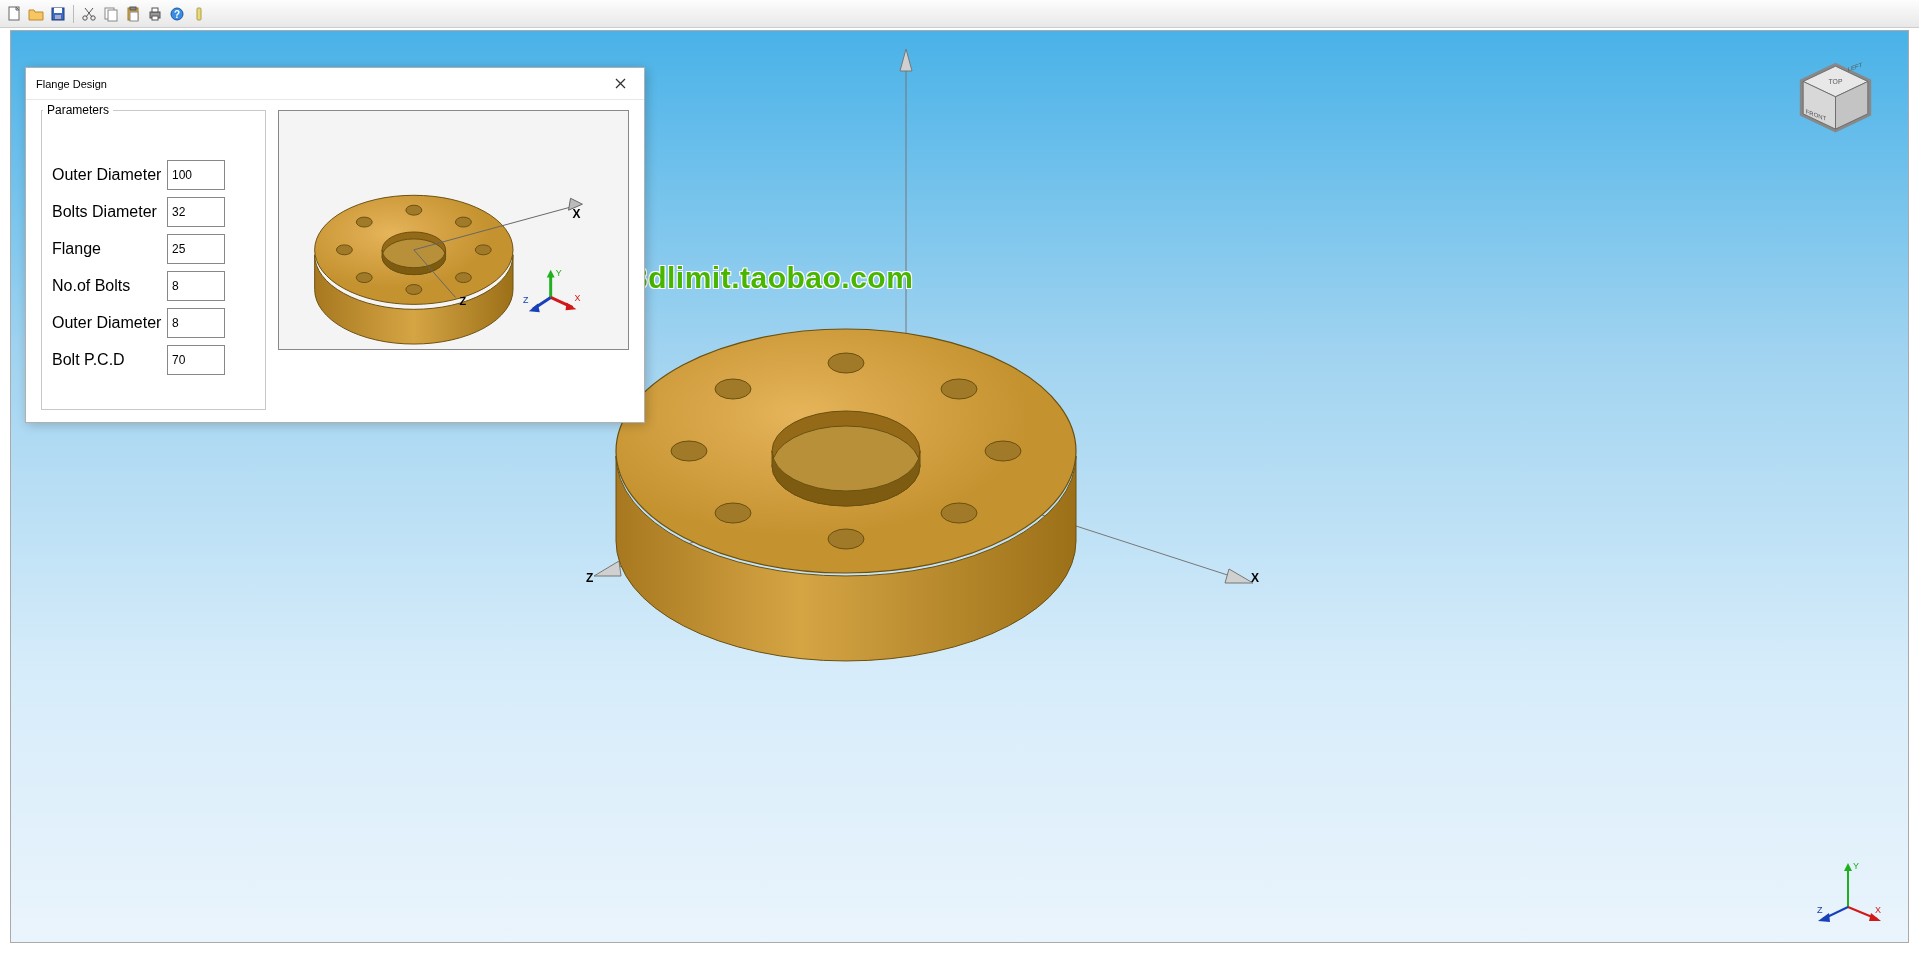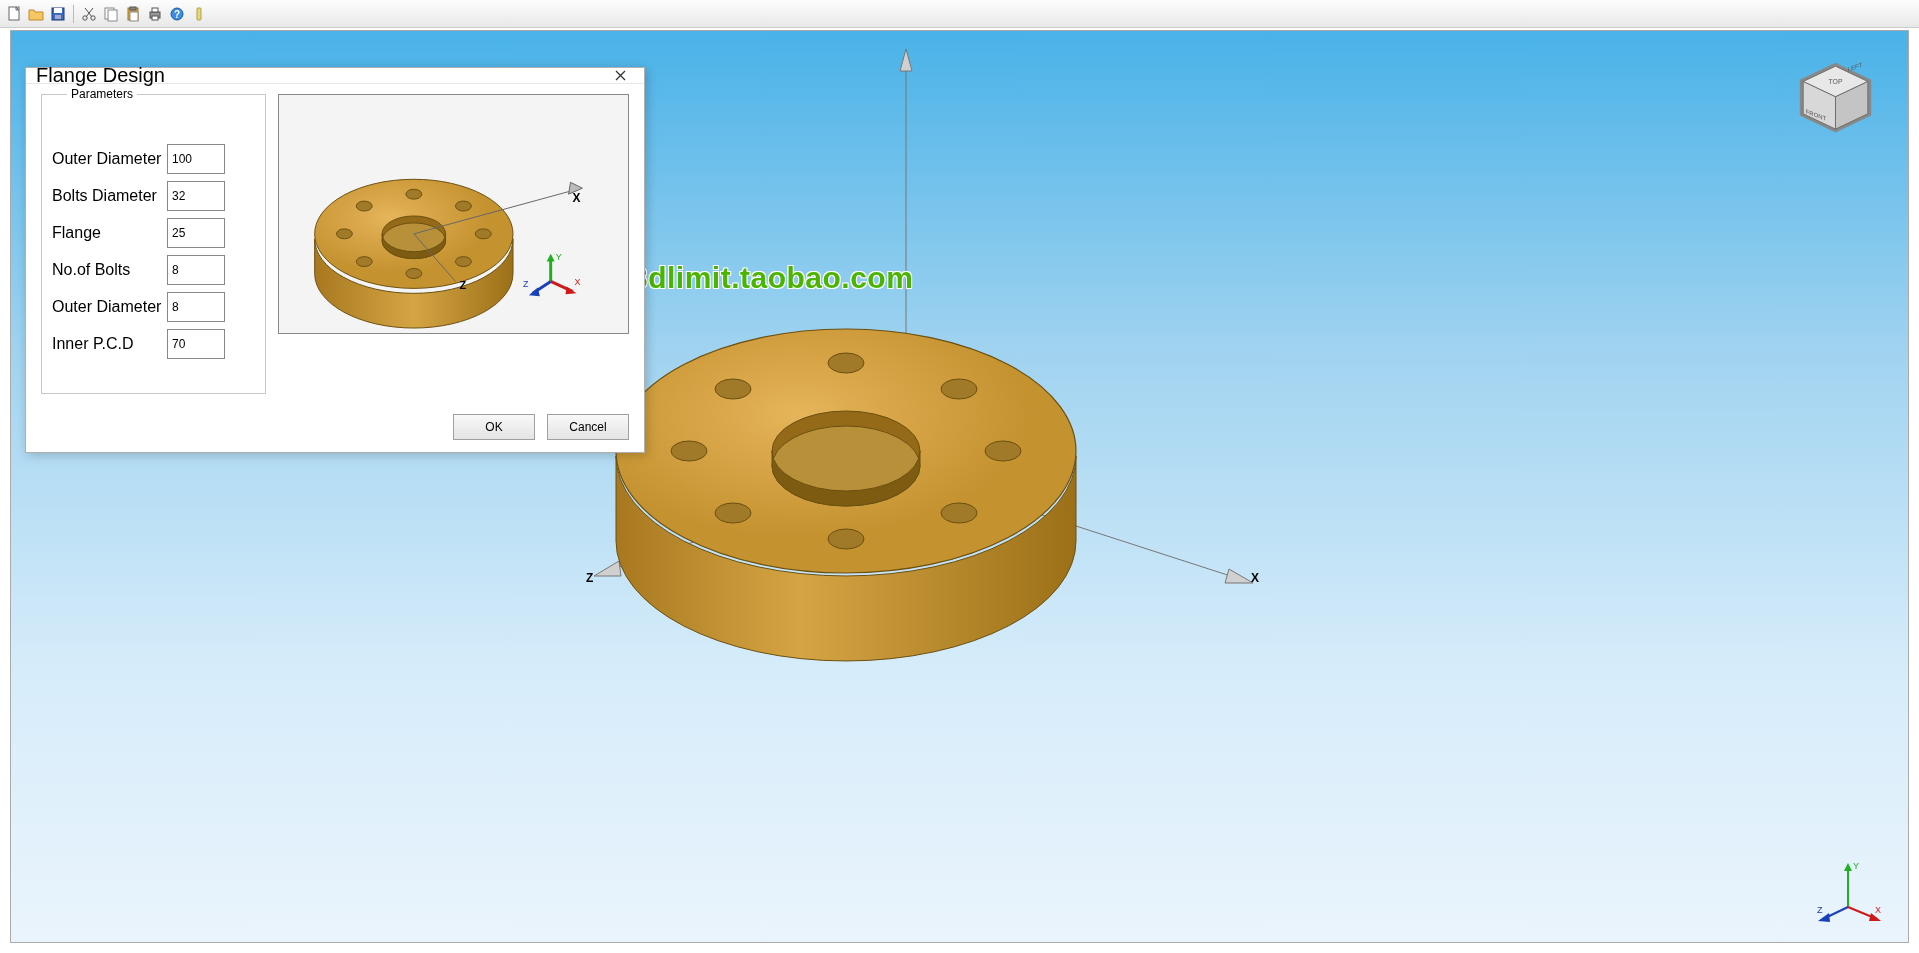--- a/index.html
+++ b/index.html
@@ -87,25 +87,25 @@
     .dialog {
       position: absolute;
       top: 67px; left: 25px;
       width: 620px;
       background: #fff;
       border: 1px solid #b0b0b0;
       box-shadow: 2px 2px 10px rgba(0,0,0,0.2);
       z-index: 100;
     }
     .dialog-title {
-      height: 16px;
+      height: 32px;
       display: flex;
       align-items: center;
       padding: 0 10px;
-      font-size: 20px;
+      font-size: 11px;
       background: #fff;
       border-bottom: 1px solid #e8e8e8;
     }
     .dialog-title span { flex: 1; }
     .dialog-close {
       width: 28px; height: 28px;
       display: flex; align-items: center; justify-content: center;
       cursor: pointer; font-size: 14px;
     }
     .dialog-body {
@@ -301,21 +301,21 @@
   <div class="dialog-title">
     <span>Flange Design</span>
     <div class="dialog-close">
       <svg width="11" height="11">
           <path d="M1,1 L10,10 M10,1 L1,10" stroke="#333" stroke-width="1.3"></path>
         </svg>
     </div>
   </div>
   <div class="dialog-body">
     <div class="group">
-      <div class="legend" style="position:absolute;top:-8px;left:25px;background:#fff;padding:0 4px;">Parameters</div>
+      <div class="legend" style="position:absolute;top:-8px;left:1px;background:#fff;padding:0 4px;">Parameters</div>
       <div style="height:28px"></div>
       <div class="param-row">
         <div class="param-label">Outer Diameter</div>
         <input class="param-input" value="100" style="">
       </div>
       <div class="param-row">
         <div class="param-label">Bolts Diameter</div>
         <input class="param-input" value="32" style="">
       </div>
       <div class="param-row">
@@ -324,21 +324,21 @@
       </div>
       <div class="param-row">
         <div class="param-label">No.of Bolts</div>
         <input class="param-input" value="8" style="">
       </div>
       <div class="param-row">
         <div class="param-label">Outer Diameter</div>
         <input class="param-input" value="8" style="">
       </div>
       <div class="param-row">
-        <div class="param-label">Inner P.C.D</div>
+        <div class="param-label">Bolt P.C.D</div>
         <input class="param-input" value="70" style="">
       </div>
     </div>
     <div class="preview-box">
       <svg width="100%" height="100%" viewBox="0 0 340 240">
         <defs>
           <radialGradient id="pgTop" cx="38%" cy="35%">
             <stop offset="0%" stop-color="#e6b45a"></stop>
             <stop offset="100%" stop-color="#c4922f"></stop>
           </radialGradient>
@@ -380,17 +380,13 @@
           <line x1="0" y1="0" x2="22" y2="10" stroke="#d01818" stroke-width="3"></line>
           <polygon points="26,12 16,5 15,13" fill="#d01818"></polygon>
           <text x="24" y="4" font-size="9" fill="#d01818">X</text>
           <line x1="0" y1="0" x2="-18" y2="12" stroke="#1840b8" stroke-width="3"></line>
           <polygon points="-22,14 -13,6 -11,15" fill="#1840b8"></polygon>
           <text x="-28" y="6" font-size="9" fill="#1840b8">Z</text>
         </g>
       </svg>
     </div>
   </div>
-  <div class="dialog-footer">
-    <button class="btn">OK</button>
-    <button class="btn">Cancel</button>
-  </div>
 </div>
 
 </body></html>

